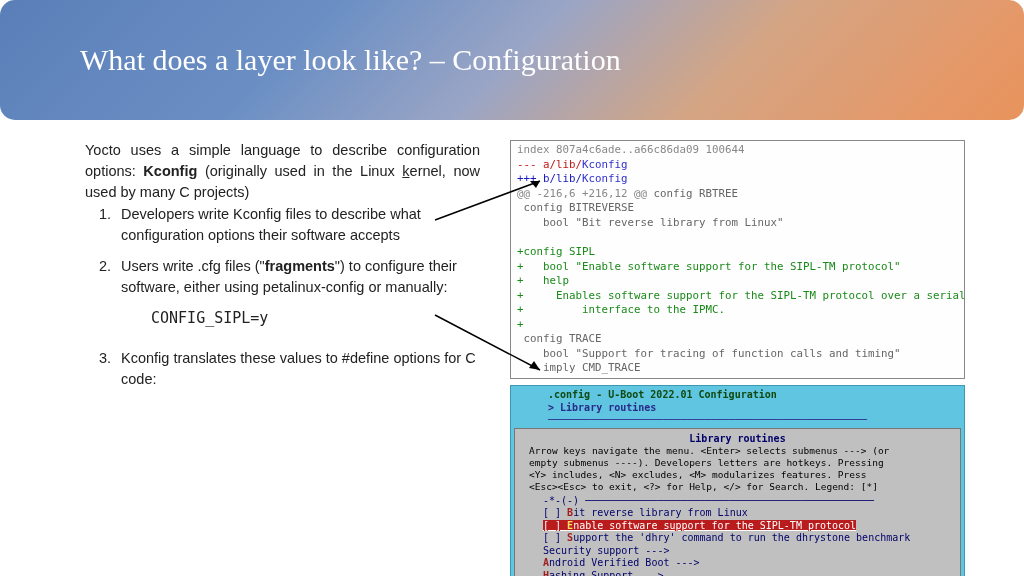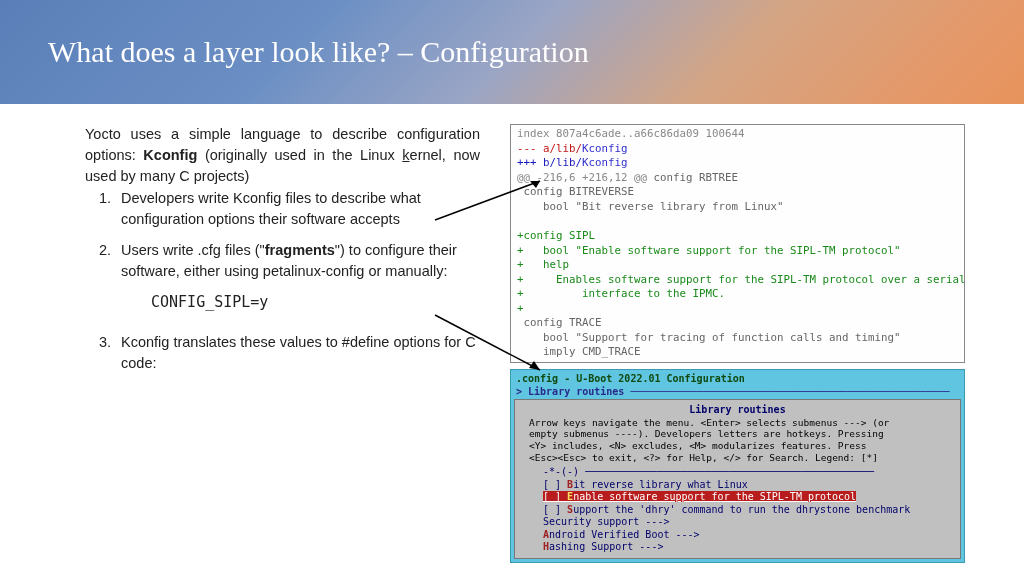--- a/index.html
+++ b/index.html
@@ -1,36 +1,36 @@
 <!DOCTYPE html>
 <html><head>
 <meta charset="utf-8">
 <style>
   * { margin: 0; padding: 0; box-sizing: border-box; }
   body { width: 1024px; height: 576px; font-family: 'Segoe UI', Arial, sans-serif; background: #fff; overflow: hidden; position: relative; }
-  .header { height: 104px; background: linear-gradient(135deg, #5a7fb8 0%, #6b8fc4 30%, #9aa5c5 50%, #d4a584 70%, #e59868 90%, #e8935c 100%); display: flex; align-items: center; padding-left: 48px; }
+  .header { height: 120px; background: linear-gradient(135deg, #5a7fb8 0%, #6b8fc4 30%, #9aa5c5 50%, #d4a584 70%, #e59868 90%, #e8935c 100%); display: flex; align-items: center; padding-left: 80px; border-radius: 15px; }
   .title { color: #fff; font-size: 30px; font-weight: 400; font-family: Georgia, serif; }
   .content { display: flex; padding: 20px 0 0 0; }
   .left { width: 510px; padding: 0 30px 0 85px; font-size: 14.5px; color: #222; line-height: 1.45; }
   .intro { text-align: justify; margin-bottom: 1px; }
   .underline { text-decoration: underline; }
   .list { list-style: decimal; padding-left: 30px; }
   .list li { margin-bottom: 10px; padding-left: 6px; }
   .code-inline { font-family: 'Consolas', monospace; font-size: 15px; margin: 10px 0 18px 30px; }
   .right { width: 490px; position: relative; }
   .diff-box { border: 1px solid #888; background: #fefefe; font-family: 'Consolas', monospace; font-size: 10.8px; line-height: 1.35; padding: 2px 6px; width: 455px; white-space: pre; overflow: hidden; }
   .diff-gray { color: #888; }
   .diff-a { color: #c01818; }
   .diff-b { color: #1818c0; }
   .diff-hunk { color: #888; }
   .diff-ctx { color: #666; }
   .diff-add { color: #1a8a1a; }
   .kw-blue { color: #3030d0; }
   .menuconfig { margin-top: 6px; width: 455px; background: #5fc5e0; border: 1px solid #3a9ab0; padding: 3px; font-family: 'Consolas', monospace; font-size: 10px; line-height: 1.25; }
-  .mc-title { color: #2a2a8a; font-weight: bold; padding: 0 2px; }
+  .mc-title { color: #2a2a8a; font-weight: bold; padding: 0 2px; margin-left: 32px; }
   .mc-path { color: #104a10; font-weight: bold; }
   .mc-inner { background: #c0c0c0; border: 1px solid #777; margin-top: 1px; padding: 4px 8px 4px 8px; color: #000; position: relative; }
   .mc-head { text-align: center; color: #00006a; font-weight: bold; }
   .mc-help { color: #000; font-size: 9.5px; padding: 0 6px; }
   .mc-opts { margin-top: 2px; padding-left: 20px; }
   .mc-opt { color: #00006a; }
   .mc-hl { background: #b91c1c; color: #fff; display: inline; text-decoration: underline; }
   .mc-hot { color: #a02020; font-weight: bold; }
   .arrow { position: absolute; pointer-events: none; }
 </style>
@@ -84,21 +84,21 @@
       <div class="mc-inner">
         <div class="mc-head">Library routines</div>
         <div class="mc-help">
           <span>Arrow keys navigate the menu.  &lt;Enter&gt; selects submenus ---&gt; (or</span><br>
           <span>empty submenus ----).  Developers letters are hotkeys.  Pressing</span><br>
           <span>&lt;Y&gt; includes, &lt;N&gt; excludes, &lt;M&gt; modularizes features.  Press</span><br>
           <span>&lt;Esc&gt;&lt;Esc&gt; to exit, &lt;?&gt; for Help, &lt;/&gt; for Search.  Legend: [*]</span>
         </div>
         <div class="mc-opts">
           <div class="mc-opt">    -*-(-) ────────────────────────────────────────────────</div>
-          <div class="mc-opt"><span>[ ] </span><span class="mc-hot">B</span><span>it reverse library what Linux</span></div>
+          <div class="mc-opt"><span>[ ] </span><span class="mc-hot">B</span><span>it reverse library from Linux</span></div>
           <div class="mc-opt"><span class="mc-hl"><span>[ ] </span><span style="color:#ffe060;font-weight:bold">E</span><span>nable software support for the SIPL-TM protocol</span></span></div>
           <div class="mc-opt"><span>[ ] </span><span class="mc-hot">S</span><span>upport the 'dhry' command to run the dhrystone benchmark</span></div>
           <div class="mc-opt">    Security support  ---&gt;</div>
           <div class="mc-opt"><span>    </span><span class="mc-hot">A</span><span>ndroid Verified Boot  ---&gt;</span></div>
           <div class="mc-opt"><span>    </span><span class="mc-hot">H</span><span>ashing Support  ---&gt;</span></div>
         </div>
       </div>
     </div>
   </div>
 </div>

